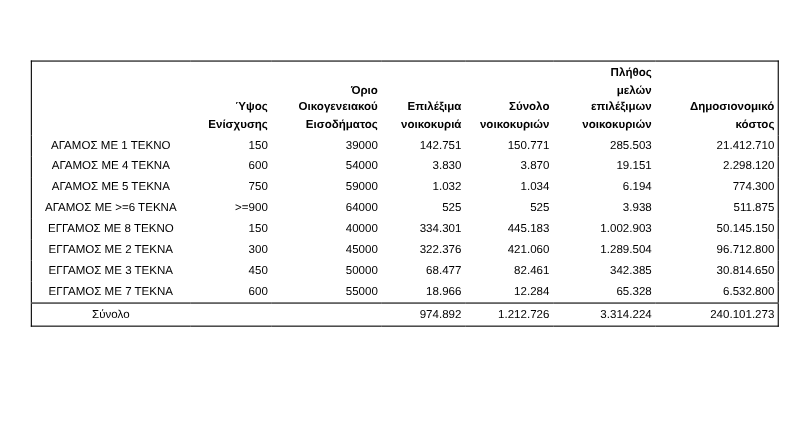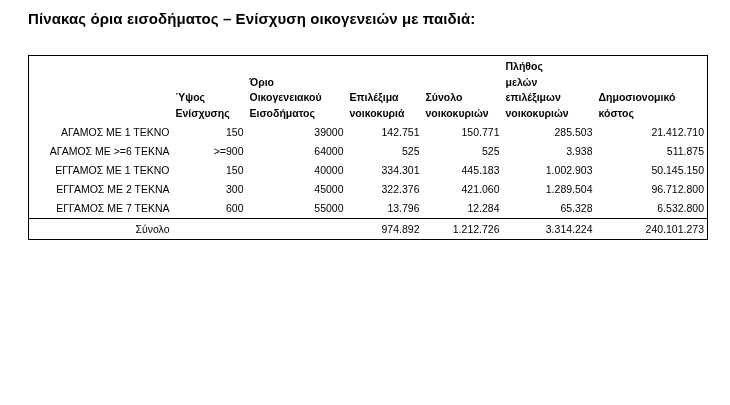--- a/index.html
+++ b/index.html
@@ -38,49 +38,48 @@
   }
   col.c1 { width: 144px; }
   col.c2 { width: 74px; }
   col.c3 { width: 100px; }
   col.c4 { width: 76px; }
   col.c5 { width: 80px; }
   col.c6 { width: 93px; }
   col.c7 { width: 112px; }
   thead th {
     font-weight: bold;
-    text-align: left;
+    text-align: right;
     vertical-align: bottom;
     padding: 3px 3px 2px 3px;
     line-height: 15.5px;
     height: 59px;
     overflow: visible;
     margin-top: 16px;
   }
   tbody td, tfoot td {
     padding: 0 3px;
     height: 19px;
     line-height: 19px;
     white-space: nowrap;
     vertical-align: middle;
   }
-  td.label { text-align: right; }
+  td.label { text-align: center; }
   td.num   { text-align: right; }
   tfoot tr.total-row td {
     border-top: 1px solid #000000;
     height: 20px;
     line-height: 20px;
   }
   tfoot tr.total-row td.num { font-weight: normal; }
 </style>
 </head>
 <body>
 
 <div class="page">
-  <h1 class="doc-title">Πίνακας όρια εισοδήματος – Ενίσχυση οικογενειών με παιδιά:</h1>
 
   <table class="data-table">
     <colgroup>
       <col class="c1">
         <col class="c2">
         <col class="c3">
         <col class="c4">
       <col class="c5">
         <col class="c6">
         <col class="c7">
@@ -100,51 +99,78 @@
         <tr>
           <td class="label">ΑΓΑΜΟΣ ΜΕ 1 ΤΕΚΝΟ</td>
           <td class="num">150</td>
           <td class="num">39000</td>
           <td class="num">142.751</td>
           <td class="num">150.771</td>
           <td class="num">285.503</td>
           <td class="num">21.412.710</td>
         </tr>
         <tr>
+          <td class="label">ΑΓΑΜΟΣ ΜΕ 4 ΤΕΚΝΑ</td>
+          <td class="num">600</td>
+          <td class="num">54000</td>
+          <td class="num">3.830</td>
+          <td class="num">3.870</td>
+          <td class="num">19.151</td>
+          <td class="num">2.298.120</td>
+        </tr>
+        <tr>
+          <td class="label">ΑΓΑΜΟΣ ΜΕ 5 ΤΕΚΝΑ</td>
+          <td class="num">750</td>
+          <td class="num">59000</td>
+          <td class="num">1.032</td>
+          <td class="num">1.034</td>
+          <td class="num">6.194</td>
+          <td class="num">774.300</td>
+        </tr>
+        <tr>
           <td class="label">ΑΓΑΜΟΣ ΜΕ &gt;=6 ΤΕΚΝΑ</td>
           <td class="num">&gt;=900</td>
           <td class="num">64000</td>
           <td class="num">525</td>
           <td class="num">525</td>
           <td class="num">3.938</td>
           <td class="num">511.875</td>
         </tr>
         <tr>
-          <td class="label">ΕΓΓΑΜΟΣ ΜΕ 1 ΤΕΚΝΟ</td>
+          <td class="label">ΕΓΓΑΜΟΣ ΜΕ 8 ΤΕΚΝΟ</td>
           <td class="num">150</td>
           <td class="num">40000</td>
           <td class="num">334.301</td>
           <td class="num">445.183</td>
           <td class="num">1.002.903</td>
           <td class="num">50.145.150</td>
         </tr>
         <tr>
           <td class="label">ΕΓΓΑΜΟΣ ΜΕ 2 ΤΕΚΝΑ</td>
           <td class="num">300</td>
           <td class="num">45000</td>
           <td class="num">322.376</td>
           <td class="num">421.060</td>
           <td class="num">1.289.504</td>
           <td class="num">96.712.800</td>
         </tr>
         <tr>
+          <td class="label">ΕΓΓΑΜΟΣ ΜΕ 3 ΤΕΚΝΑ</td>
+          <td class="num">450</td>
+          <td class="num">50000</td>
+          <td class="num">68.477</td>
+          <td class="num">82.461</td>
+          <td class="num">342.385</td>
+          <td class="num">30.814.650</td>
+        </tr>
+        <tr>
           <td class="label">ΕΓΓΑΜΟΣ ΜΕ 7 ΤΕΚΝΑ</td>
           <td class="num">600</td>
           <td class="num">55000</td>
-          <td class="num">13.796</td>
+          <td class="num">18.966</td>
           <td class="num">12.284</td>
           <td class="num">65.328</td>
           <td class="num">6.532.800</td>
         </tr>
       </tbody>
     <tfoot>
       <tr id="total-row" class="total-row">
           <td class="label">Σύνολο</td>
           <td class="num"></td>
           <td class="num"></td>

